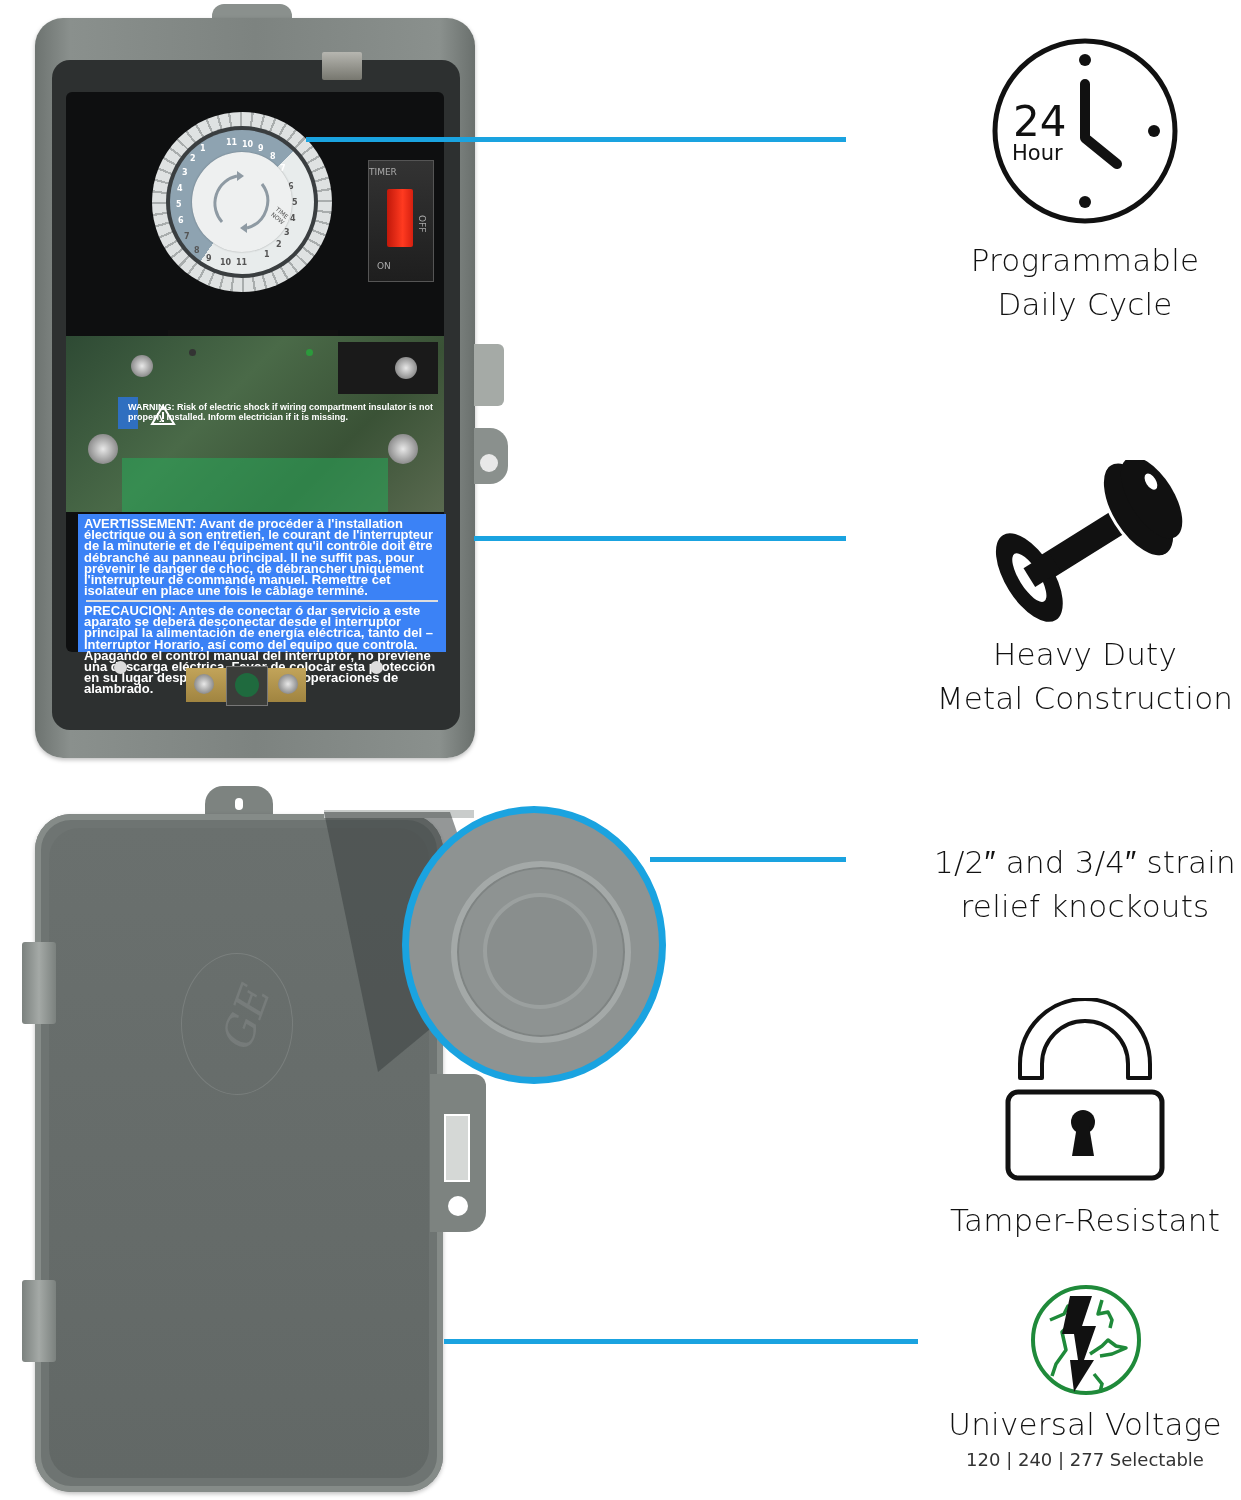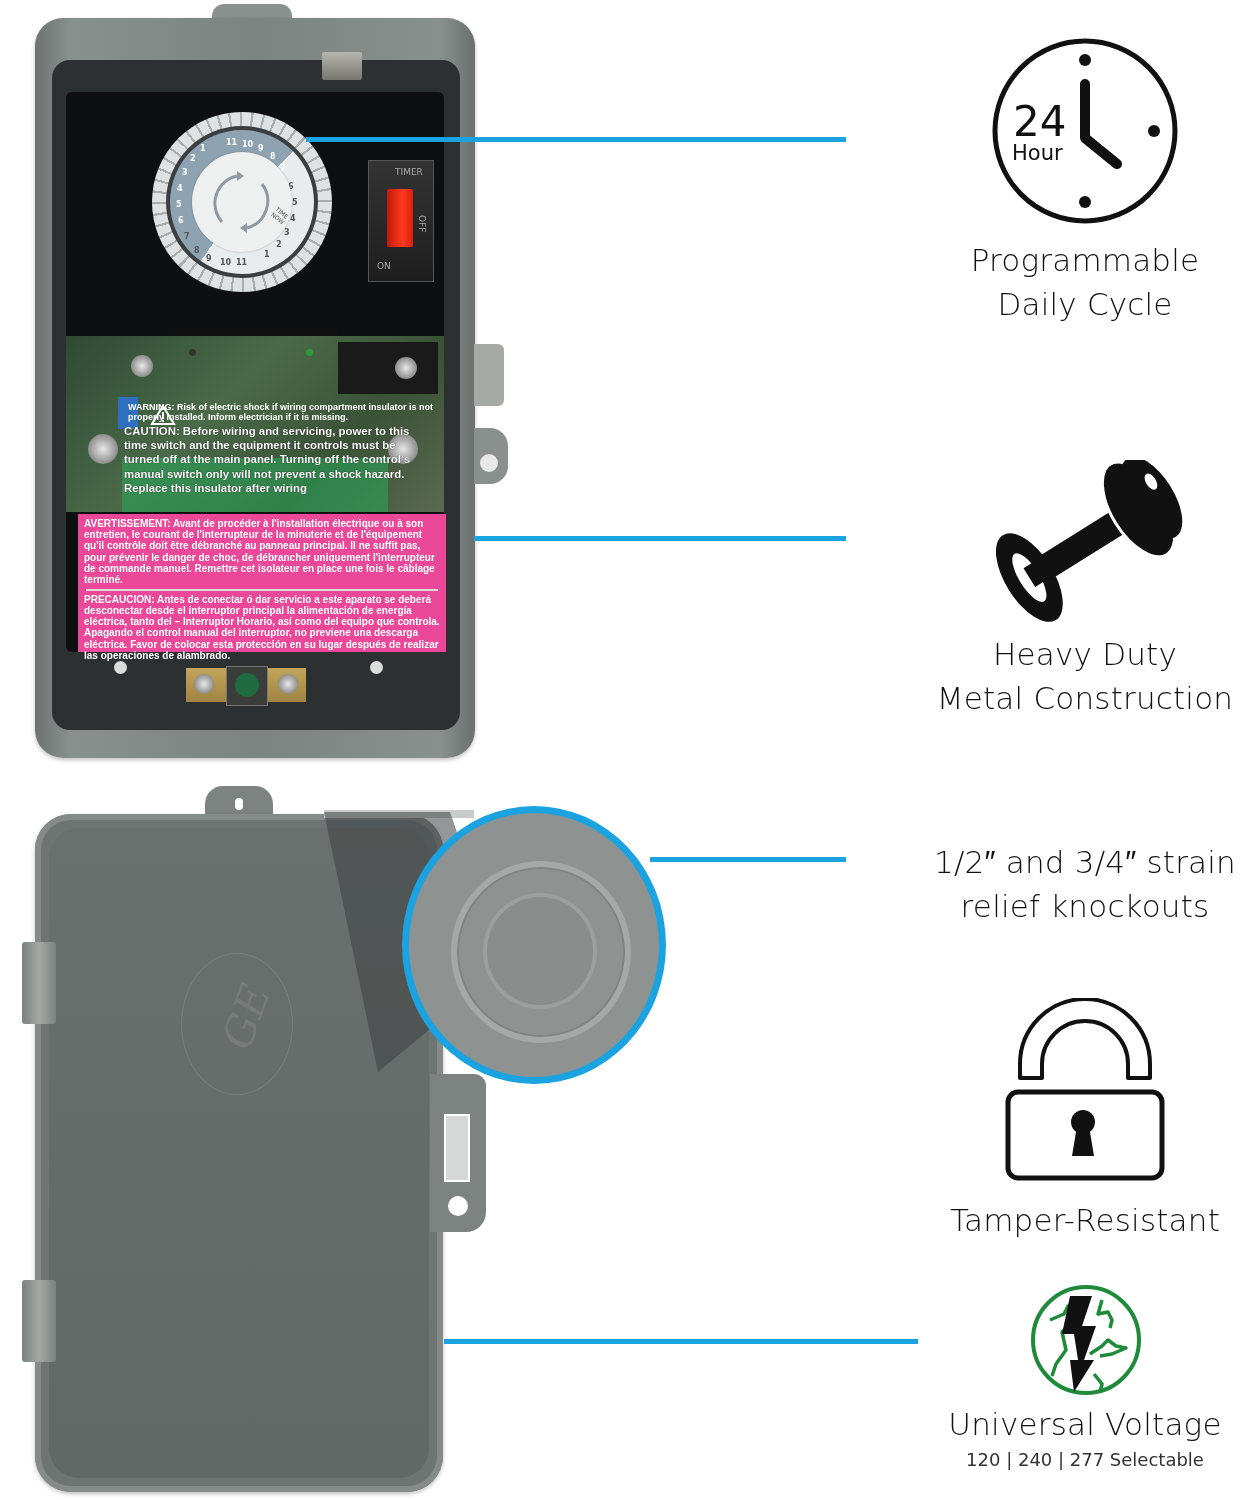--- a/index.html
+++ b/index.html
@@ -28,21 +28,21 @@
   
   .switch-housing{position:absolute;left:368px;top:160px;width:64px;height:120px;background:linear-gradient(#333,#1e1e1e);border:1px solid #555;}
   .switch-rocker{position:absolute;left:18px;top:28px;width:26px;height:58px;background:linear-gradient(90deg,#c1180a,#ff3a20 60%,#d52010);border-radius:2px;}
   .switch-label{position:absolute;font-size:9px;color:#aaa;}
   
   .pcb{position:absolute;left:66px;top:336px;width:378px;height:176px;background:linear-gradient(135deg,#2e4a34,#4a6a48 40%,#3a5236 70%,#5a6a50);}
   .warn-block{position:absolute;left:84px;top:402px;width:360px;color:#fff;font-family:"Liberation Sans",sans-serif;font-weight:bold;}
   .warn-title{font-size:9px;line-height:10px;padding-left:44px;}
   .caution{font-size:11.4px;line-height:14.2px;margin-top:2px;padding-left:40px;padding-right:22px;text-shadow:0 0 1px #000;}
   .warn-green{position:absolute;left:122px;top:458px;width:266px;height:54px;background:rgba(40,170,90,.55);}
-  .black-label{position:absolute;left:78px;top:514px;width:368px;height:138px;background:#ec4899;color:#fff;font-family:"Liberation Sans",sans-serif;font-weight:bold;font-size:10px;line-height:11.2px;padding:4px 6px;box-sizing:border-box;}
+  .black-label{position:absolute;left:78px;top:514px;width:368px;height:138px;background:#3b82f6;color:#fff;font-family:"Liberation Sans",sans-serif;font-weight:bold;font-size:13px;line-height:11.2px;padding:4px 6px;box-sizing:border-box;}
   .black-label .rule{height:1.5px;background:#ddd;margin:4px 2px 3px;}
   .dip{position:absolute;left:118px;top:397px;width:20px;height:32px;background:#2f6fc0;}
   .screw{position:absolute;width:22px;height:22px;border-radius:50%;background:radial-gradient(#e8e8e8,#9a9a9a 60%,#666);}
   .screw.big{width:30px;height:30px;}
   .led{position:absolute;width:7px;height:7px;border-radius:50%;}
   .ground-bar{position:absolute;left:186px;top:668px;width:120px;height:34px;background:linear-gradient(#c2a45a,#a08440);}
   .ground-mid{position:absolute;left:40px;top:-2px;width:40px;height:38px;background:#3b3d3a;border:1px solid #777;}
   .ground-screw{position:absolute;left:8px;top:6px;width:24px;height:24px;border-radius:50%;background:#1f6a3e;}
   .mount-hole{position:absolute;width:13px;height:13px;border-radius:50%;background:#dcdcdc;}
   .side-latch{position:absolute;left:474px;top:344px;width:30px;height:62px;background:#a5aaa6;border-radius:0 6px 6px 0;}
@@ -109,41 +109,40 @@
         <path d="M30 70 A28 28 0 0 1 45 24" fill="none" stroke="#8e9aa3" stroke-width="3"></path>
         <path d="M70 32 A28 28 0 0 1 55 76" fill="none" stroke="#8e9aa3" stroke-width="3"></path>
         <polygon points="45,19 52,24 45,29" fill="#8e9aa3"></polygon>
         <polygon points="55,71 48,76 55,81" fill="#8e9aa3"></polygon>
       </svg>
       <span class="time-now">TIME NOW</span>
     </div>
   </div>
 
   <div class="switch-housing">
-    <span class="switch-label" style="left:26px;top:6px">TIMER</span>
+    <span class="switch-label" style="left:0;top:6px">TIMER</span>
     <div class="switch-rocker"></div>
     <span class="switch-label" style="left:48px;top:54px;writing-mode:vertical-rl">OFF</span>
     <span class="switch-label" style="left:8px;top:100px">ON</span>
   </div>
 
   <div class="abs" style="left:168px;top:330px;width:170px;height:56px;background:#111;"></div>
   <div class="pcb"></div>
   <div class="abs" style="left:338px;top:342px;width:100px;height:52px;background:#1a1a1a;"></div>
   <div class="screw" style="left:131px;top:355px"></div>
   <div class="screw" style="left:395px;top:357px"></div>
   <div class="led" style="left:189px;top:349px;background:#333"></div>
   <div class="led" style="left:306px;top:349px;background:#2c9a3c"></div>
   <div class="dip"></div>
   <div class="screw big" style="left:88px;top:434px"></div>
   <div class="screw big" style="left:388px;top:434px"></div>
   <div class="warn-green"></div>
 
   <div class="warn-block">
     <div class="warn-title">WARNING: Risk of electric shock if wiring compartment insulator is not properly installed. Inform electrician if it is missing.</div>
-    <div class="caution">CAUTION: Before wiring and servicing, power to this time switch and the equipment it controls must be turned off at the main panel. Turning off the control's manual switch only will not prevent a shock hazard. Replace this insulator after wiring</div>
   </div>
   <svg class="icon" style="left:150px;top:404px" width="26" height="22" viewBox="0 0 26 22">
     <polygon points="13,2 24,20 2,20" fill="none" stroke="#fff" stroke-width="2"></polygon>
     <rect x="12" y="8" width="2" height="7" fill="#fff"></rect>
       <rect x="12" y="16" width="2" height="2" fill="#fff"></rect>
   </svg>
 
   <div class="black-label">
     <div>AVERTISSEMENT: Avant de procéder à l'installation électrique ou à son entretien, le courant de l'interrupteur de la minuterie et de l'équipement qu'il contrôle doit être débranché au panneau principal. Il ne suffit pas, pour prévenir le danger de choc, de débrancher uniquement l'interrupteur de commande manuel. Remettre cet isolateur en place une fois le câblage terminé.</div>
     <div class="rule"></div>

